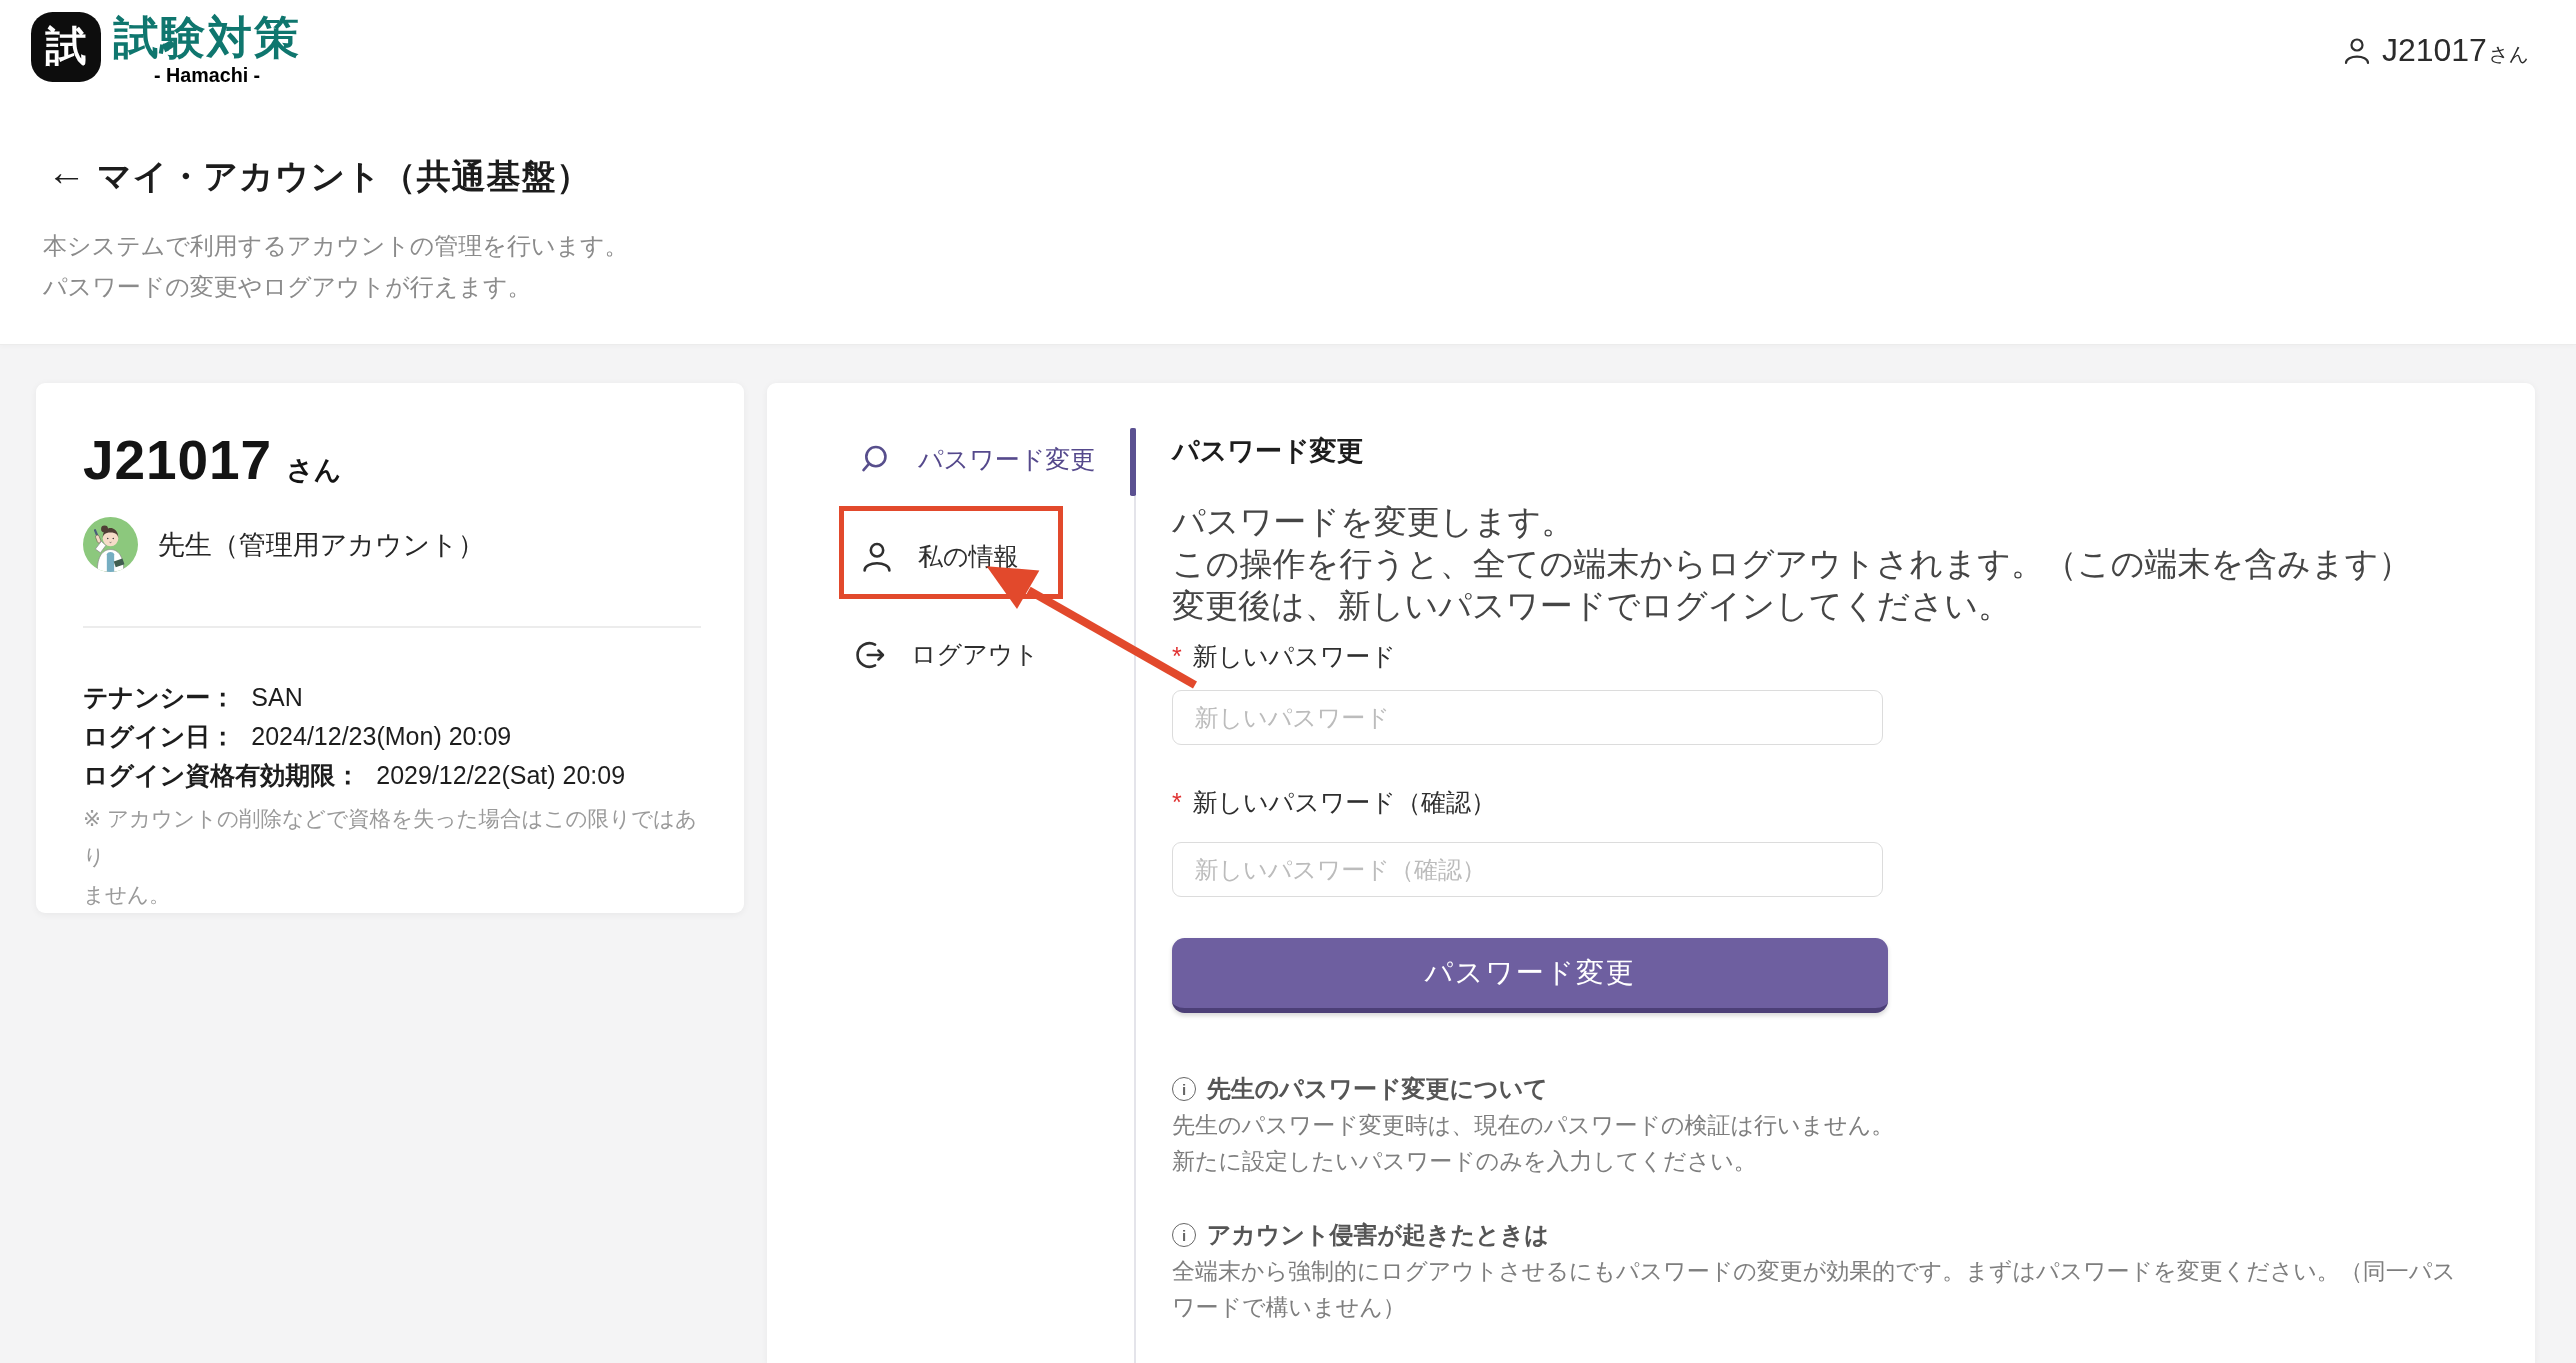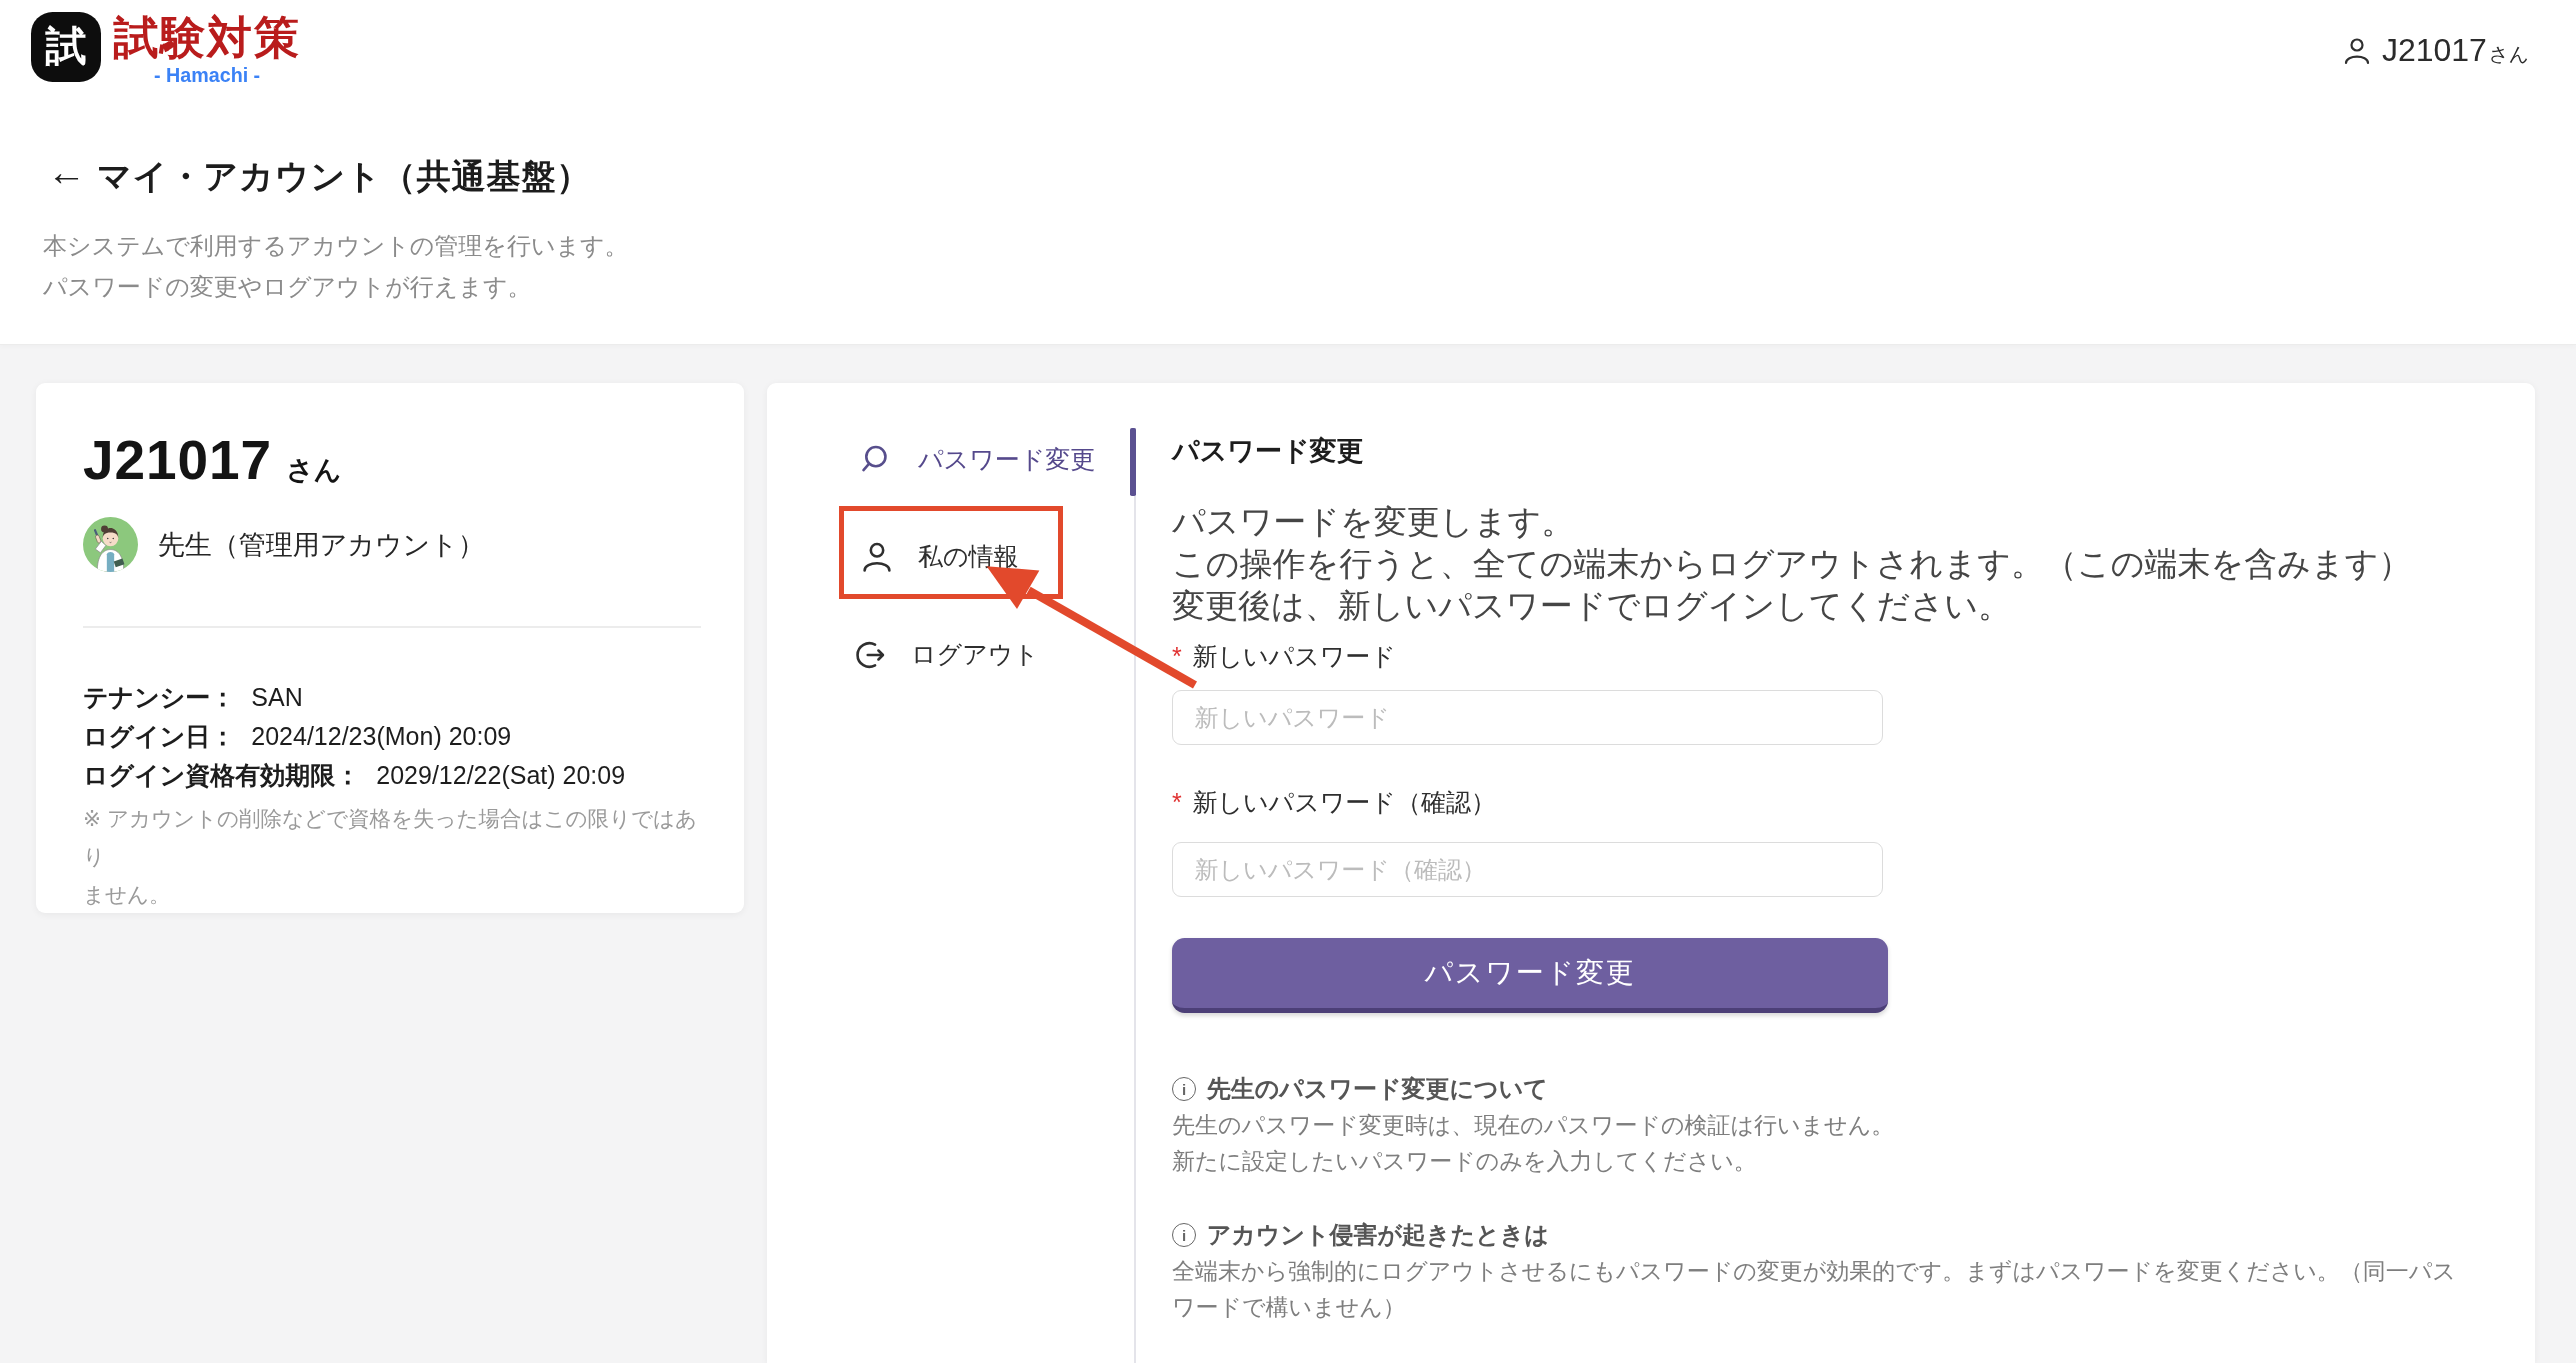--- a/index.html
+++ b/index.html
@@ -15,22 +15,22 @@
     background:#ffffff; border-bottom:1.8px solid #ececec;
     box-shadow:0 1.8px 5.4px rgba(0,0,0,0.03);
   }
   .logo { position:absolute; left:31px; top:11.6px; display:flex; align-items:flex-start; cursor:pointer; }
   .logo-badge {
     width:70px; height:70px; background:#0d0d0d; border-radius:21.5px;
     display:flex; align-items:center; justify-content:center;
     color:#fff; font-size:41px; font-weight:800;
   }
   .logo-text { margin-left:12.5px; display:flex; flex-direction:column; align-items:center; }
-  .logo-title { font-size:45px; font-weight:900; color:#b91c1c; line-height:52px; letter-spacing:1.8px; }
-  .logo-sub { font-size:19.7px; font-weight:700; color:#3b82f6; line-height:23px; }
+  .logo-title { font-size:45px; font-weight:900; color:#0f766e; line-height:52px; letter-spacing:1.8px; }
+  .logo-sub { font-size:19.7px; font-weight:700; color:#000000; line-height:23px; }
 
   .header-user { position:absolute; right:47px; top:32px; display:flex; align-items:baseline; cursor:pointer; }
   .header-user svg { align-self:center; margin-right:9px; }
   .header-user .uname { font-size:32px; color:#2b2b2b; }
   .header-user .usuffix { font-size:19.7px; color:#2b2b2b; margin-left:1.8px; }
 
   .back-arrow { position:absolute; left:47px; top:150px; font-size:39px; color:#1f1f1f; line-height:43px; cursor:pointer; }
   .page-title { position:absolute; left:97px; top:154px; font-size:34px; font-weight:700; color:#1c1c1c; letter-spacing:0.9px; }
   .page-desc { position:absolute; left:43px; top:225px; font-size:24px; color:#8b8b8b; line-height:41px; }
 

